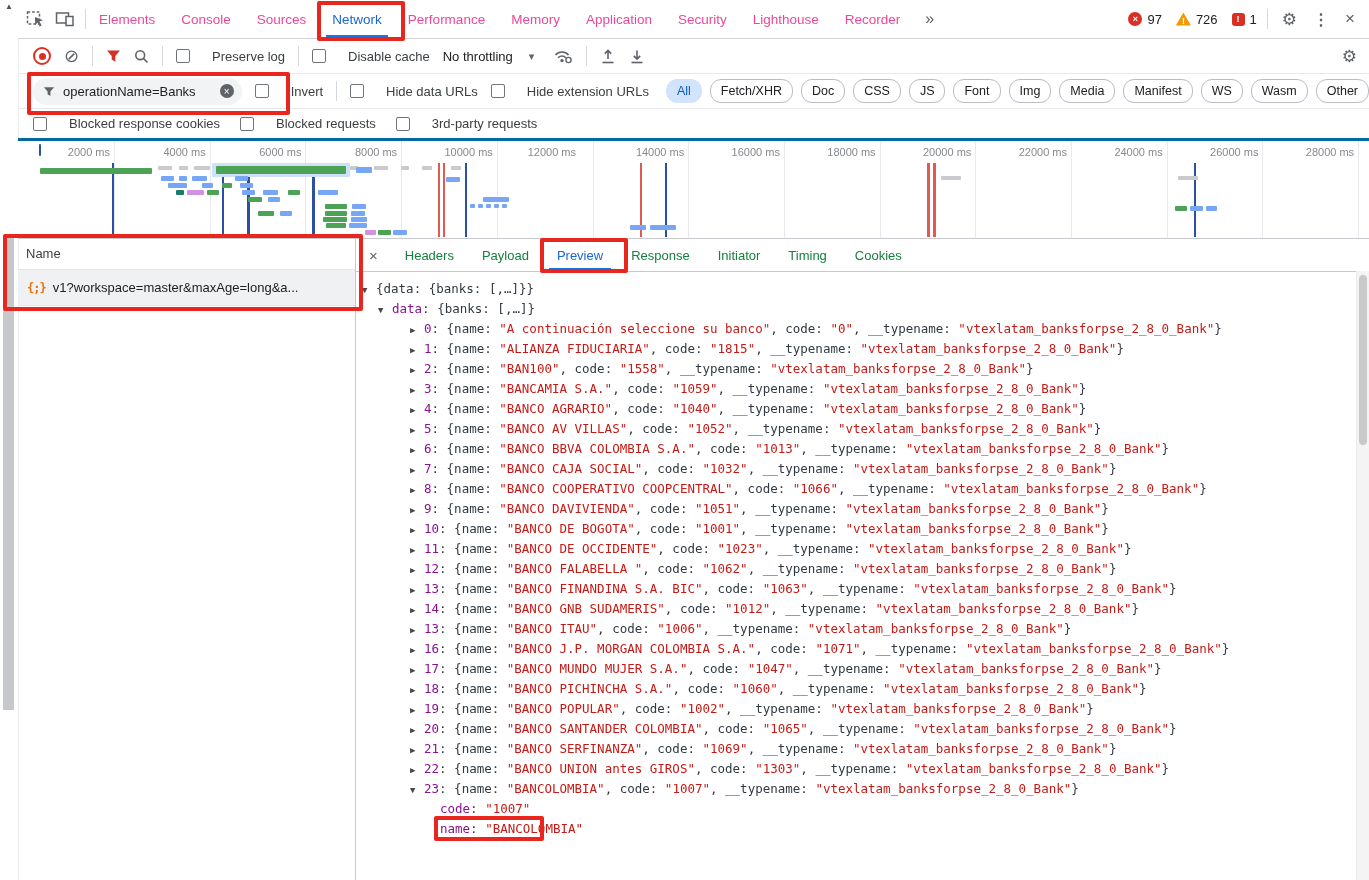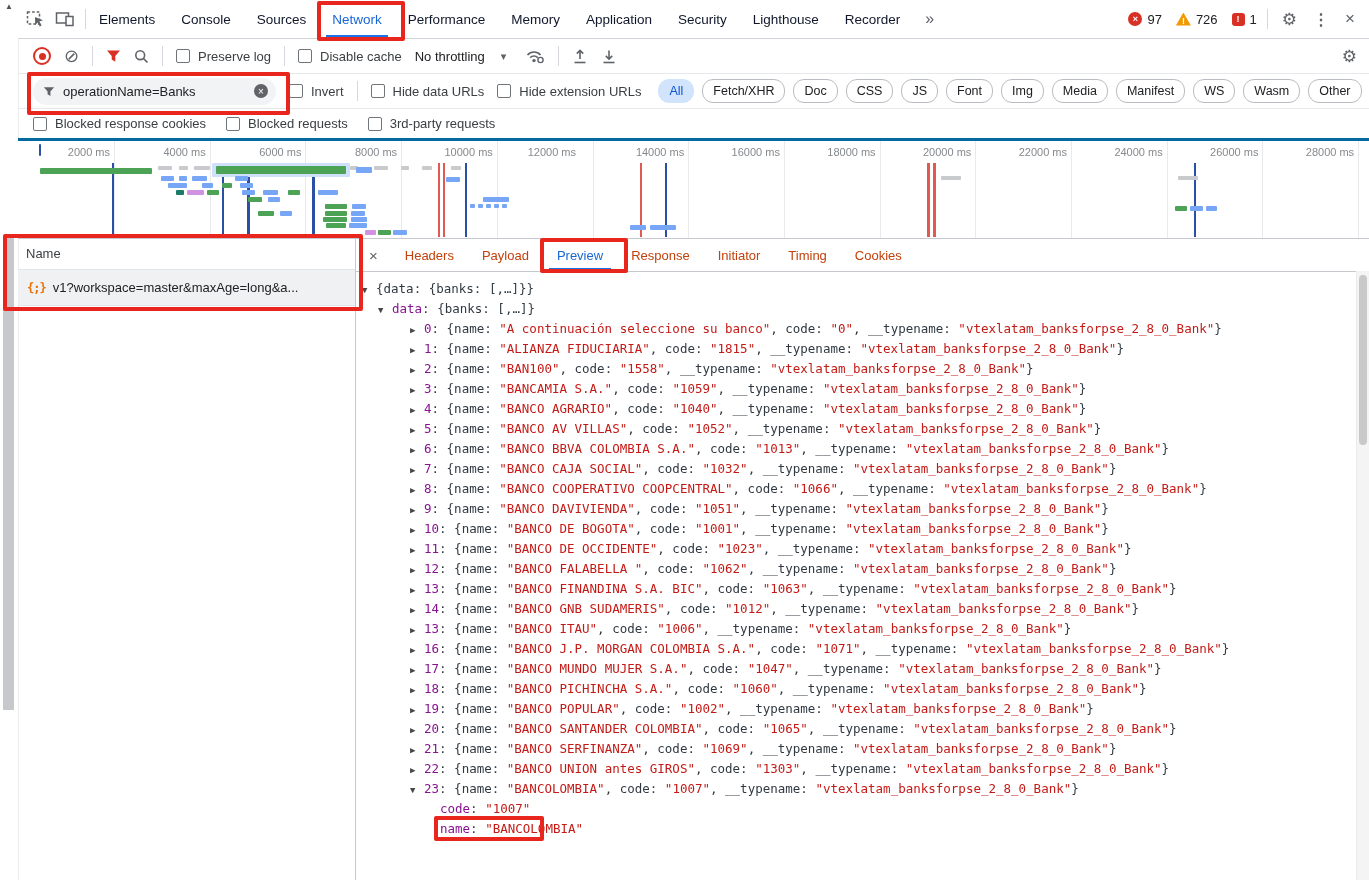--- a/index.html
+++ b/index.html
@@ -6,39 +6,39 @@
   .dt{position:relative;width:1369px;height:880px;background:#fff;font-family:"Liberation Sans",sans-serif;color:#3c4043;overflow:hidden;font-size:13px}
   
   .page-sb{position:absolute;left:0;top:0;width:18px;height:880px;background:#fff;border-right:1px solid #ececec}
   .page-sb .up{position:absolute;top:2px;left:5px;font-size:8px;color:#505050}
   .page-sb .thumb{position:absolute;left:3px;top:235px;width:11px;height:475px;background:#c6c8cb}
   .dt-main{position:absolute;left:18px;top:0;right:0;height:100%;display:flex;flex-direction:column}
   
   .r1{height:38px;min-height:38px;border-bottom:1px solid #d0d4d9;display:flex;align-items:center;background:#fff}
   .ico-group{display:flex;align-items:center;gap:10px;padding:0 10px 0 8px}
   .vdiv{width:1px;height:20px;background:#d4d7db}
-  .tab{height:38px;display:flex;align-items:center;padding:0 13px;font-size:13.5px;color:#0f172a;position:relative;cursor:default}
+  .tab{height:38px;display:flex;align-items:center;padding:0 13px;font-size:13.5px;color:#ec4899;position:relative;cursor:default}
   .tab.active{color:#1967d2}
   .tab.active::after{content:"";position:absolute;left:7px;right:7px;bottom:0;height:3px;background:#1a73e8}
   .more-tabs{font-size:16px;color:#5f6368;padding:0 12px}
   .badges{margin-left:auto;display:flex;align-items:center;gap:14px;padding-right:10px}
   .badge{display:flex;align-items:center;gap:5px;color:#202124;font-size:13px}
   .errdot{width:14px;height:14px;border-radius:50%;background:#d93025;color:#fff;font-size:9px;display:flex;align-items:center;justify-content:center;font-weight:bold}
   .warntri{width:15px;height:13px;background:#f29900;clip-path:polygon(50% 0,100% 100%,0 100%);color:#fff;font-size:9px;display:flex;align-items:flex-end;justify-content:center;font-weight:bold;line-height:10px}
   .issuesq{width:13px;height:13px;border-radius:3px;background:#d93025;color:#fff;font-size:9px;display:flex;align-items:center;justify-content:center;font-weight:bold}
   .winbtns{display:flex;align-items:center;gap:16px;padding:0 14px;color:#5f6368}
   .gear{font-size:17px;color:#5f6368}
   .kebab{font-size:16px;color:#5f6368;font-weight:bold}
   .closex{font-size:17px;color:#5f6368}
   
   .r2{height:34px;min-height:34px;border-bottom:1px solid #e6e8eb;display:flex;align-items:center;gap:13px;padding-left:15px}
   .recbtn{width:14px;height:14px;border-radius:50%;border:2px solid #d93025;display:flex;align-items:center;justify-content:center}
   .recbtn .dot{width:7px;height:7px;border-radius:50%;background:#d93025}
   .clearbtn{font-size:18px;color:#5f6368;line-height:14px}
-  .cbl{display:flex;align-items:center;gap:8px;font-size:13px;color:#3c4043;white-space:nowrap}
+  .cbl{display:flex;align-items:center;gap:22px;font-size:13px;color:#3c4043;white-space:nowrap}
   .cb{width:12px;height:12px;border:1.4px solid #70757a;border-radius:2px;background:#fff;flex:0 0 auto}
   .throt{display:flex;align-items:center;gap:16px;color:#202124}
   .caret{color:#5f6368;font-size:11px}
   
   .r3{height:34px;min-height:34px;border-bottom:1px solid #e6e8eb;display:flex;align-items:center;gap:13px;padding-left:15px}
   .finput{width:243px;height:27px;background:#f1f3f4;border-radius:14px;display:flex;align-items:center;gap:8px;padding:0 8px 0 10px;box-sizing:border-box}
   .finput .ftext{flex:1;font-size:13px;color:#202124;white-space:nowrap;overflow:hidden}
   .circlex{width:14px;height:14px;border-radius:50%;background:#5f6368;color:#fff;font-size:10px;display:flex;align-items:center;justify-content:center}
   .chips{display:flex;align-items:center;gap:8px;margin-left:4px}
   .chip{height:22px;display:flex;align-items:center;padding:0 10px;border:1px solid #b9bdc1;border-radius:11px;font-size:12.5px;color:#202124;background:#fff;white-space:nowrap}
@@ -56,21 +56,21 @@
   .request-pane{width:337px;min-width:337px;border-right:1px solid #c6cace;position:relative;display:flex;flex-direction:column}
   .name-header{height:30px;min-height:30px;line-height:30px;padding-left:8px;border-bottom:1px solid #e3e6e9;font-size:13px;color:#3c4043}
   .req-row{height:35px;min-height:35px;display:flex;align-items:center;background:#f0f1f2;font-size:13px;gap:7px;padding-left:9px;border-bottom:1px solid #e3e6e9;color:#202124}
   .jsonicon{font-family:"DejaVu Sans Mono",monospace;color:#e8710a;font-weight:bold;font-size:12px;letter-spacing:-1px}
   .status-bar{position:absolute;bottom:0;left:0;right:0;height:35px;border-top:1px solid #c9cdd1;display:flex;align-items:center;font-size:12.5px;color:#5f6368;background:#fff}
   .status-bar .s1{padding:0 13px;border-right:1px solid #dcdfe2;height:20px;display:flex;align-items:center}
   .status-bar .s2{padding:0 13px}
   .details-pane{flex:1;min-width:0;position:relative;display:flex;flex-direction:column}
   .det-tabs{height:32px;min-height:32px;display:flex;align-items:center;border-bottom:1px solid #c6cace;font-size:13px}
   .det-close{padding:0 13px;color:#5f6368;font-size:15px}
-  .dtab{height:32px;display:flex;align-items:center;padding:0 14px;color:#c2410c;position:relative}
+  .dtab{height:32px;display:flex;align-items:center;padding:0 14px;color:#15803d;position:relative}
   .dtab.active{color:#1967d2}
   .dtab.active::after{content:"";position:absolute;left:6px;right:6px;bottom:0;height:3px;background:#1a73e8}
   
   .tree{flex:1;font-family:"DejaVu Sans Mono","Liberation Mono",monospace;font-size:12.5px;padding-top:7px;position:relative;overflow:hidden;background:#fff}
   .trow{height:20px;line-height:20px;white-space:pre}
   .arr{display:inline-block;width:14px;font-size:9px;color:#46484b;text-align:left}
   .k{color:#881391}
   .s{color:#c41a16}
   .d{color:#303942}
   .vsb{position:absolute;right:0;top:32px;bottom:0;width:12px;background:#f4f4f4;border-left:1px solid #ebebeb}

